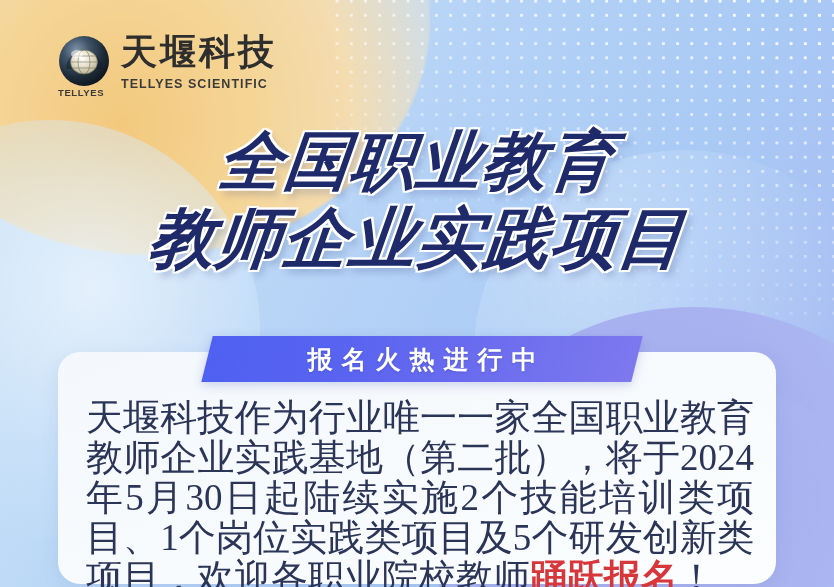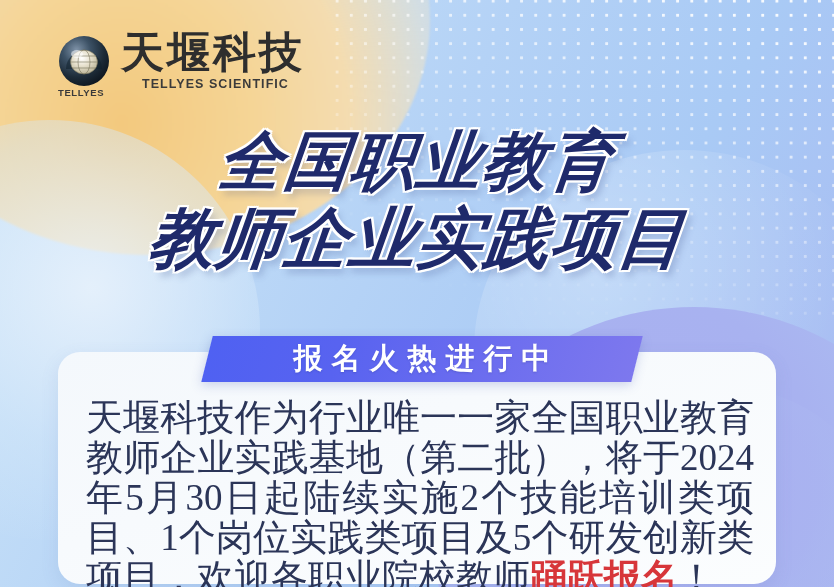--- a/index.html
+++ b/index.html
@@ -49,26 +49,26 @@
   .logo{position:absolute;left:58px;top:33px;display:flex;align-items:flex-start;}
   .logo-mark{width:52px;height:52px;position:relative;flex:0 0 auto;margin-top:2px;}
   .logo-mark svg{display:block;}
   .logo-tellyes{
     position:absolute;left:0;top:54px;width:52px;
     font-size:9.5px;font-weight:700;letter-spacing:.6px;color:#3a3a3a;
     font-family:"Liberation Sans",sans-serif;
   }
   .logo-text{margin-left:11px;}
   .logo-cn{
-    font-size:43px;line-height:38px;font-weight:700;color:#2e2e2e;
+    font-size:36px;line-height:38px;font-weight:700;color:#2e2e2e;
     letter-spacing:3px;font-family:"DejaVu Sans","Liberation Sans",sans-serif;
   }
   .logo-en{
     font-size:12.5px;font-weight:700;letter-spacing:1.05px;color:#3b3b3b;
-    margin-top:6px;font-family:"Liberation Sans",sans-serif;margin-left:21px;
+    margin-top:6px;font-family:"Liberation Sans",sans-serif;
   }
 
   
   .title-wrap{position:absolute;left:0;top:122px;width:834px;text-align:center;}
   .title-line{
     font-family:"DejaVu Sans","Liberation Sans",sans-serif;
     font-weight:700;color:#1f2a6b;
     font-size:64px;line-height:78px;letter-spacing:2px;
     font-style:italic;
     text-shadow:
@@ -82,21 +82,21 @@
   
   .banner{
     position:absolute;left:207px;top:336px;width:430px;height:46px;
     background:linear-gradient(92deg,#4f61f2 0%, #5863f0 30%, #6a6cef 62%, #7d78ee 100%);
     transform:skewX(-14deg);
     box-shadow:0 3px 10px rgba(70,90,180,0.25);
   }
   .banner-text{
     position:absolute;left:207px;top:336px;width:430px;height:46px;
     display:flex;align-items:center;justify-content:center;
-    color:#ffffff;font-weight:700;font-size:29px;letter-spacing:9px;
+    color:#ffffff;font-weight:700;font-size:25px;letter-spacing:9px;
     text-indent:9px;
     font-family:"DejaVu Sans","Liberation Sans",sans-serif;
     text-shadow:0 1px 2px rgba(40,50,130,0.25);
   }
 
   
   .card{
     position:absolute;left:58px;top:352px;width:718px;height:232px;
     background:linear-gradient(160deg,#f4f8fc 0%, #f7fafd 40%, #fbfdfe 100%);
     border-radius:22px;

